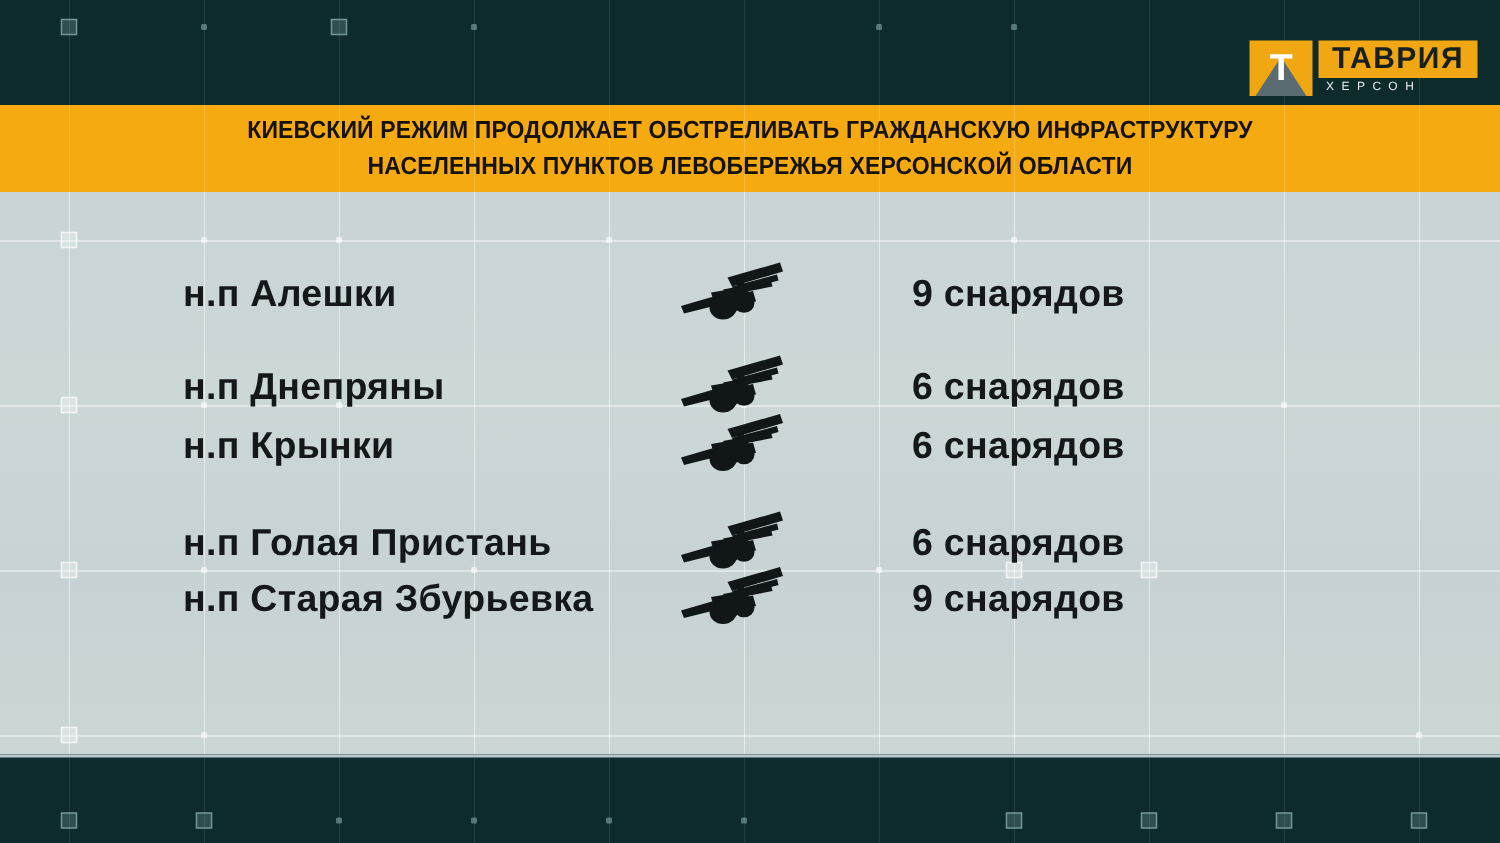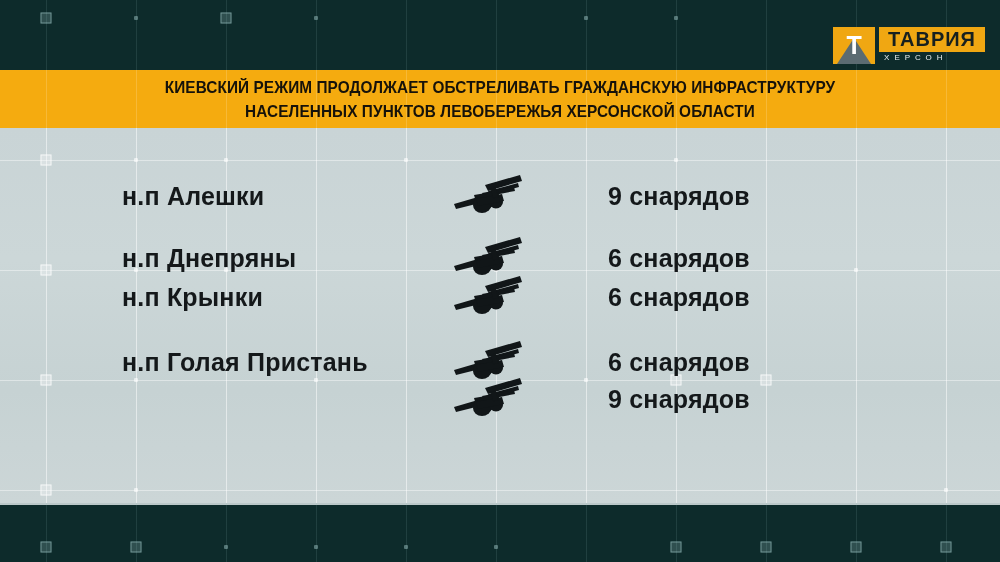--- a/index.html
+++ b/index.html
@@ -316,20 +316,21 @@
             <ellipse cx="44" cy="28" rx="7" ry="6.5"></ellipse>
             <path d="M24 25 L50 20 L52 27 L26 32 Z"></path>
             <rect x="40" y="14" width="5" height="10" transform="rotate(-14 42 19)"></rect>
           </g>
         </svg>
       </div>
       <div class="row-value">6 снарядов</div>
     </div>
 
     <div class="row" style="top:249px;">
+      <div class="row-name">н.п Старая Збурьевка</div>
       <div class="row-icon">
         <svg viewBox="0 0 72 44" xmlns="http://www.w3.org/2000/svg" aria-hidden="true">
           <g fill="#111618">
             <path d="M33 11 L68 1 L70 7 L36 17 Z"></path>
             <path d="M36 17 L66 9 L67 13 L38 21 Z"></path>
             <path d="M30 19 L62 13 L63 17 L32 23 Z"></path>
             <path d="M22 21 L46 17 L48 24 L24 28 Z"></path>
             <path d="M26 22 L41 31 L36 37 L21 28 Z"></path>
             <path d="M2 30 L26 23 L28 29 L4 35 Z"></path>
             <ellipse cx="30" cy="31" rx="9" ry="8"></ellipse>

